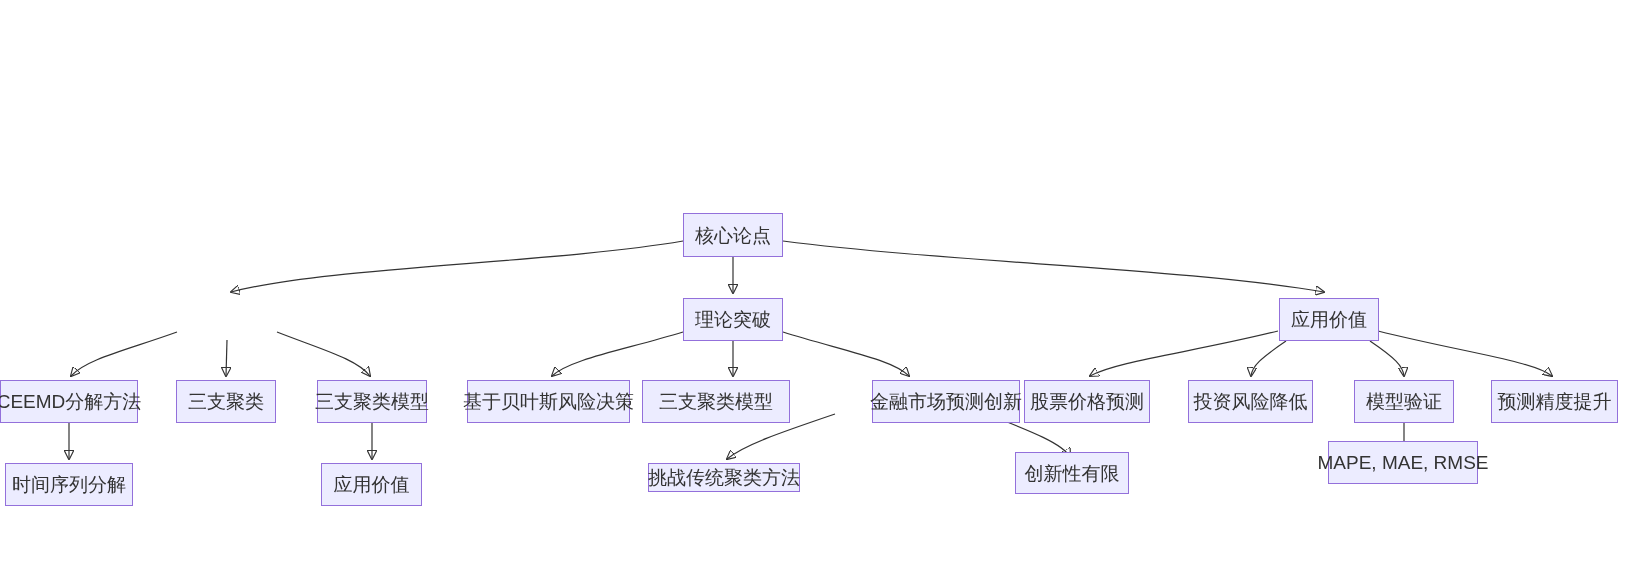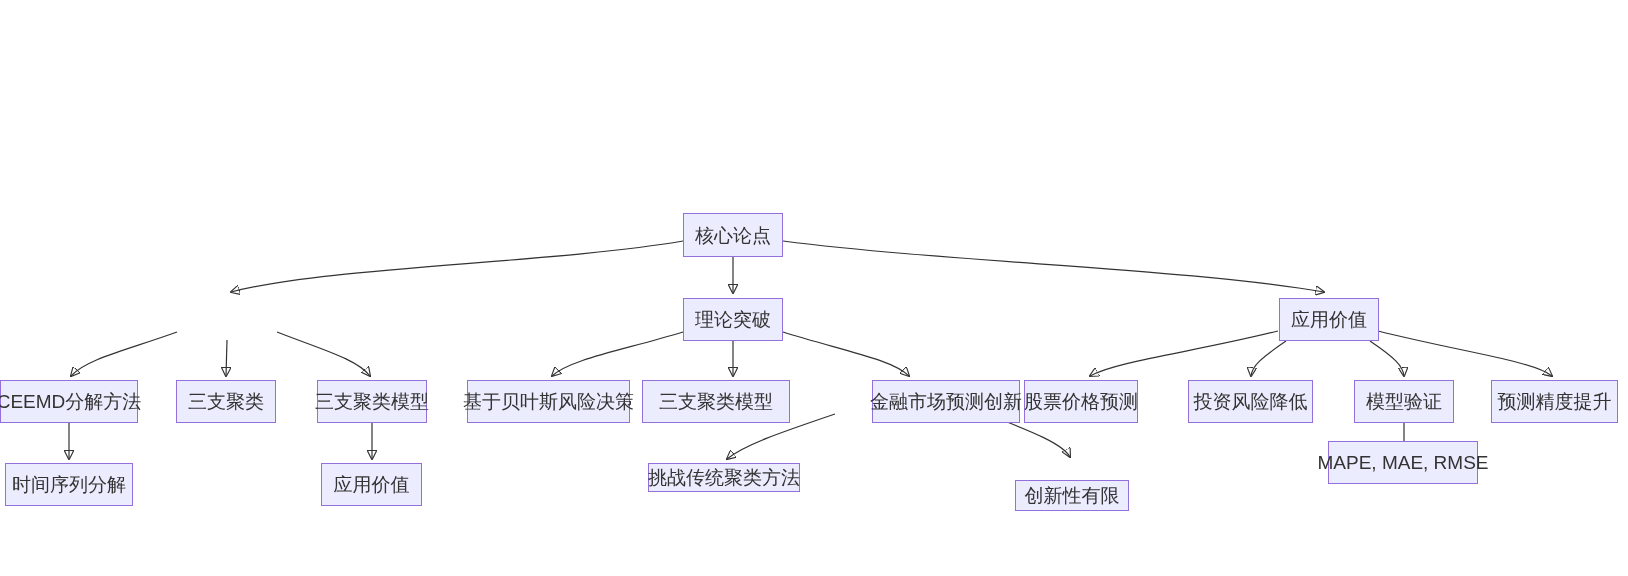--- a/index.html
+++ b/index.html
@@ -80,24 +80,24 @@
 
   <div class="node" style="left:683px;  top:298px; width:100px; height:43px">理论突破</div>
   <div class="node" style="left:1279px; top:298px; width:100px; height:43px">应用价值</div>
 
   <div class="node" style="left:0px;    top:380px; width:138px; height:43px">CEEMD分解方法</div>
   <div class="node" style="left:176px;  top:380px; width:100px; height:43px">三支聚类</div>
   <div class="node" style="left:317px;  top:380px; width:110px; height:43px">三支聚类模型</div>
   <div class="node" style="left:467px;  top:380px; width:163px; height:43px">基于贝叶斯风险决策</div>
   <div class="node" style="left:642px;  top:380px; width:148px; height:43px">三支聚类模型</div>
   <div class="node" style="left:872px;  top:380px; width:148px; height:43px">金融市场预测创新</div>
-  <div class="node" style="left:1024px; top:380px; width:114px; height:43px">股票价格预测</div>
+  <div class="node" style="left:1024px; top:380px; width:126px; height:43px">股票价格预测</div>
   <div class="node" style="left:1188px; top:380px; width:125px; height:43px">投资风险降低</div>
   <div class="node" style="left:1354px; top:380px; width:100px; height:43px">模型验证</div>
   <div class="node" style="left:1491px; top:380px; width:127px; height:43px">预测精度提升</div>
 
   <div class="node" style="left:5px;    top:463px; width:128px; height:43px">时间序列分解</div>
   <div class="node" style="left:321px;  top:463px; width:101px; height:43px">应用价值</div>
   <div class="node" style="left:648px;  top:463px; width:152px; height:29px">挑战传统聚类方法</div>
-  <div class="node" style="left:1015px; top:480px; width:114px; height:31px">创新性有限</div>
+  <div class="node" style="left:1015px; top:452px; width:114px; height:42px">创新性有限</div>
   <div class="node" style="left:1328px; top:441px; width:150px; height:43px">MAPE, MAE, RMSE</div>
 
 </div>
 
 </body></html>

